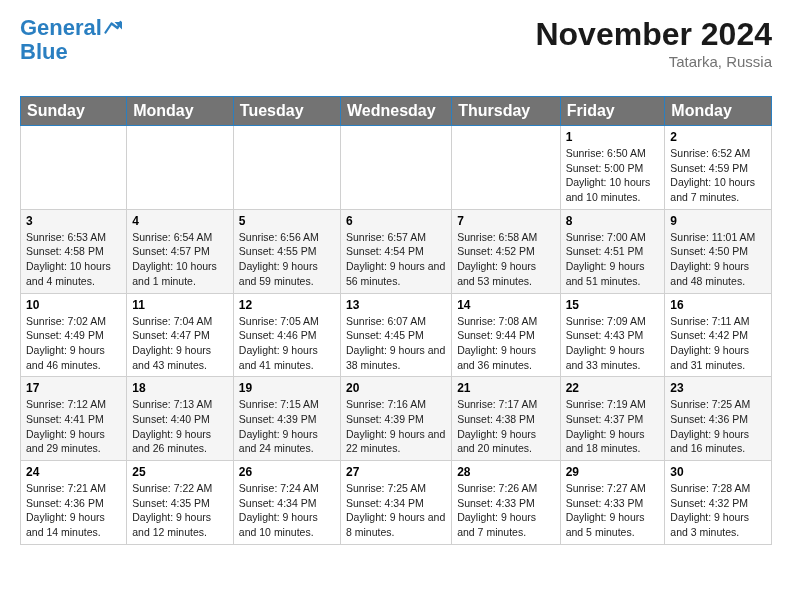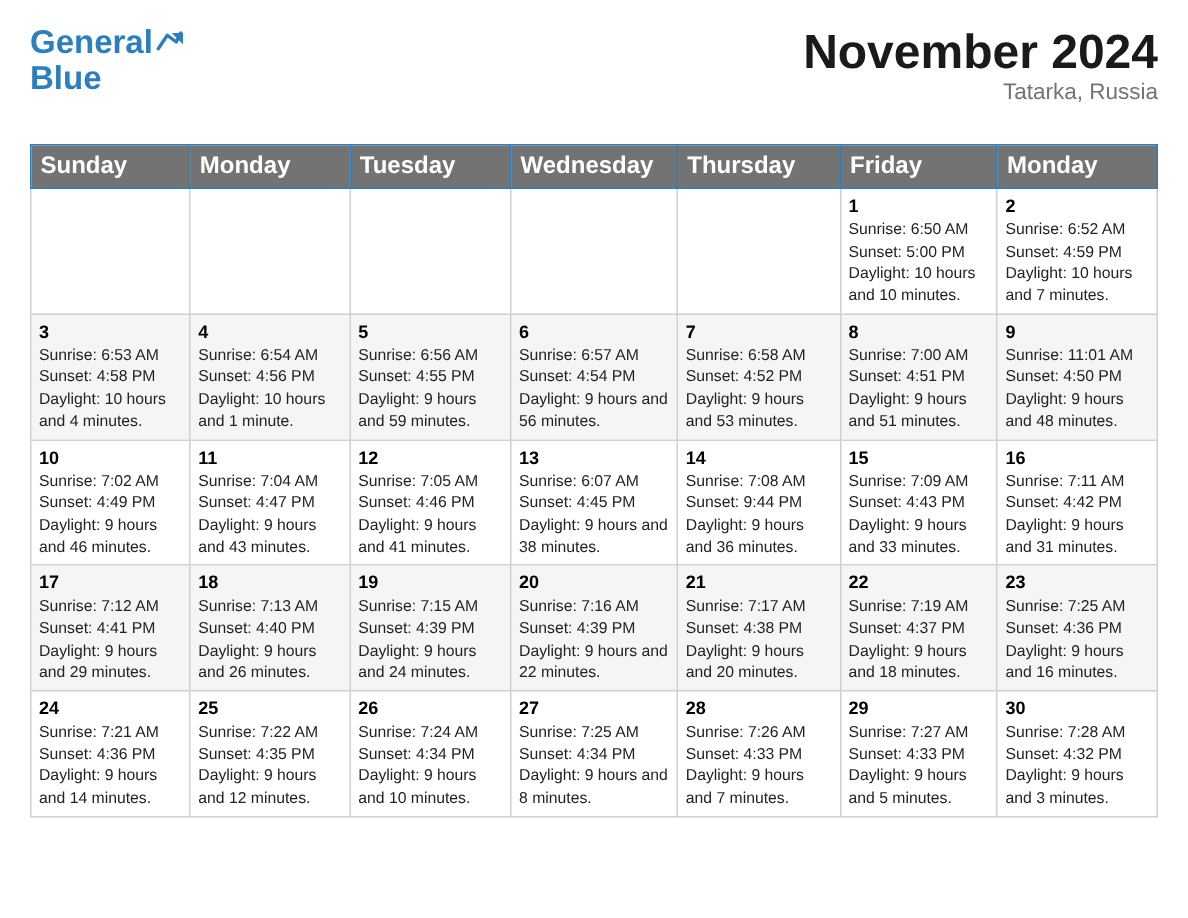--- a/index.html
+++ b/index.html
@@ -150,21 +150,21 @@
         <tr>
           <td>
             <span class="day-num">3</span>
             <div class="day-info">Sunrise: 6:53 AM
 Sunset: 4:58 PM
 Daylight: 10 hours and 4 minutes.</div>
           </td>
           <td>
             <span class="day-num">4</span>
             <div class="day-info">Sunrise: 6:54 AM
-Sunset: 4:56 PM
+Sunset: 4:57 PM
 Daylight: 10 hours and 1 minute.</div>
           </td>
           <td>
             <span class="day-num">5</span>
             <div class="day-info">Sunrise: 6:56 AM
 Sunset: 4:55 PM
 Daylight: 9 hours and 59 minutes.</div>
           </td>
           <td>
             <span class="day-num">6</span>

